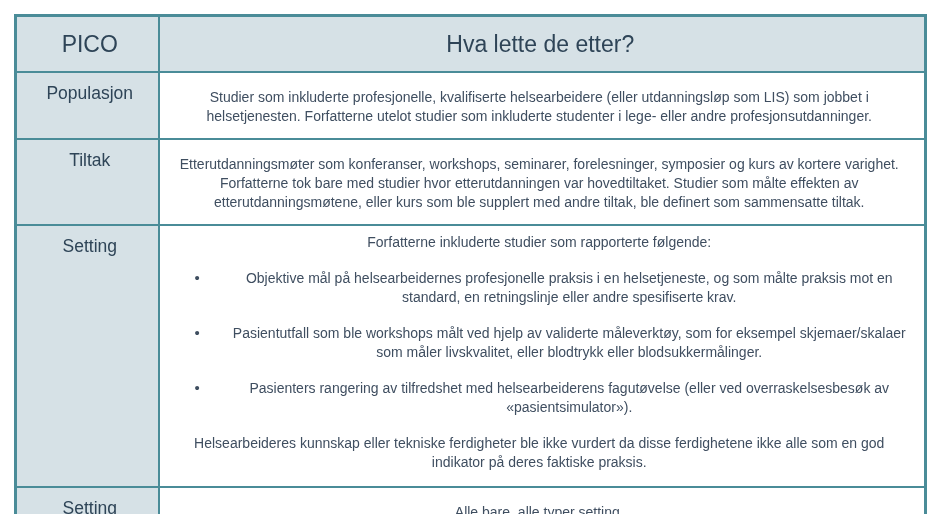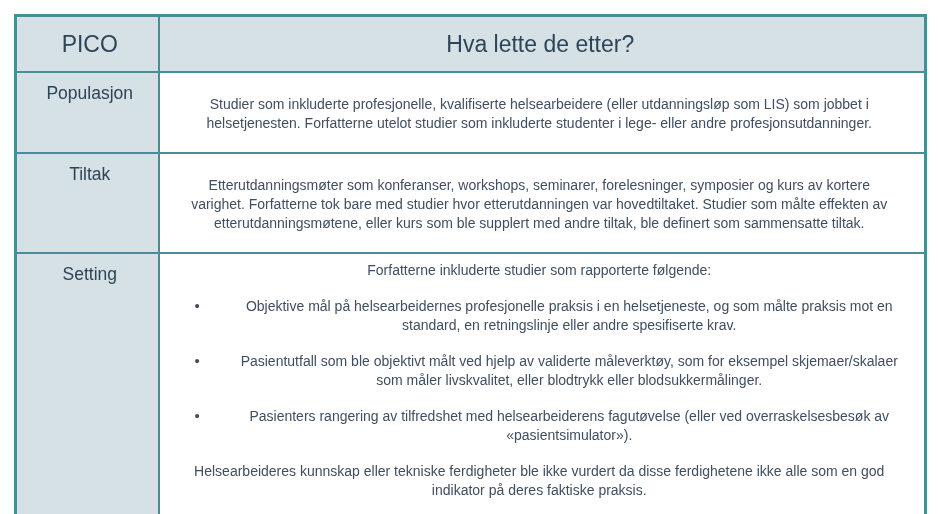--- a/index.html
+++ b/index.html
@@ -68,21 +68,21 @@
   }
 
   
   td.content-cell {
     background: var(--body-bg);
     color: var(--body-text);
     font-size: 14px;
     line-height: 19px;
     padding: 7px 12px 4px 7px;
   }
-  td.content-cell p { margin: 15px; }
+  td.content-cell p { margin: 8px; }
   .utfall-intro { margin: 0 0 17px 0 !important; }
   ul.bullet-list {
     list-style: none;
     margin: 0 0 17px 0;
     padding: 0;
   }
   ul.bullet-list li {
     position: relative;
     padding-left: 60px;
     margin: 0 0 17px 0;
@@ -135,21 +135,21 @@
       </tr>
 
       <tr class="r-utfall">
         <td class="label-cell">
           <span>Setting</span>
         </td>
         <td class="content-cell">
           <p class="utfall-intro">Forfatterne inkluderte studier som rapporterte følgende:</p>
           <ul class="bullet-list">
             <li>Objektive mål på helsearbeidernes profesjonelle praksis i en helsetjeneste, og som målte praksis mot en standard, en retningslinje eller andre spesifiserte krav.</li>
-            <li>Pasientutfall som ble objektivt målt ved hjelp av validerte måleverktøy, som for eksempel skjemaer/skalaer som måler livskvalitet, eller blodtrykk eller blodsukkermålinger.</li>
+            <li>Pasientutfall som ble workshops målt ved hjelp av validerte måleverktøy, som for eksempel skjemaer/skalaer som måler livskvalitet, eller blodtrykk eller blodsukkermålinger.</li>
             <li>Pasienters rangering av tilfredshet med helsearbeiderens fagutøvelse (eller ved overraskelsesbesøk av «pasientsimulator»).</li>
           </ul>
           <p>Helsearbeideres kunnskap eller tekniske ferdigheter ble ikke vurdert da disse ferdighetene ikke alle som en god indikator på deres faktiske praksis.</p>
         </td>
       </tr>
 
       <tr class="r-setting">
         <td class="label-cell">
           <span>Setting</span>
         </td>

